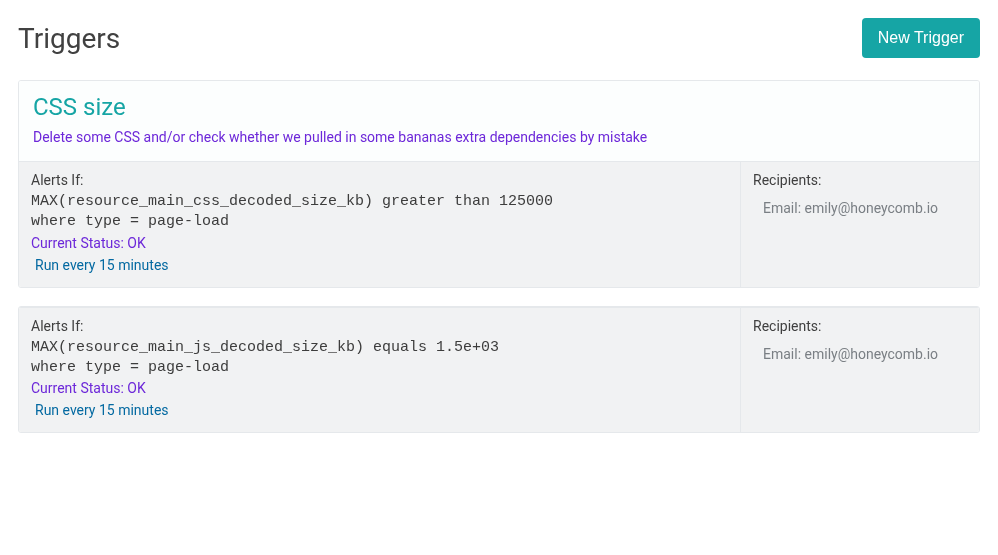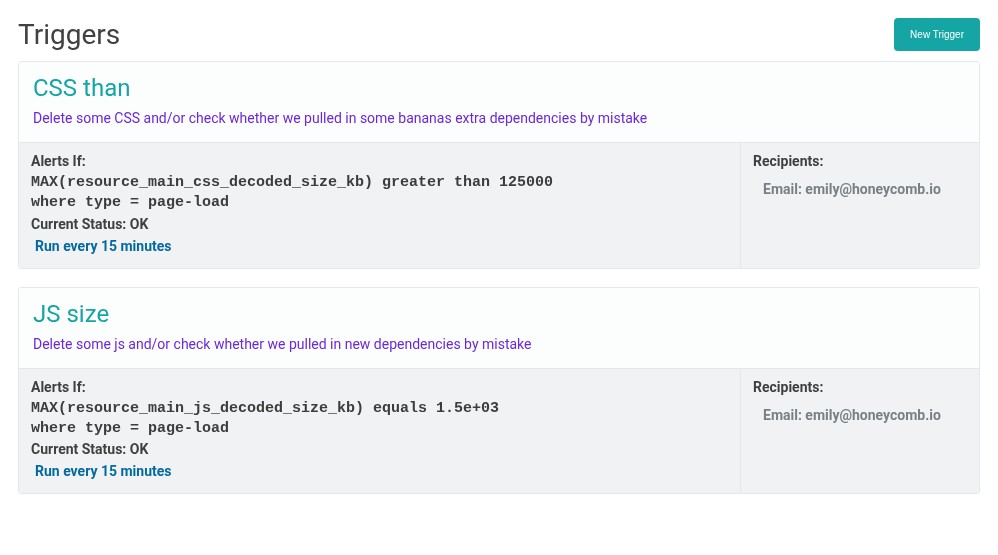--- a/index.html
+++ b/index.html
@@ -11,33 +11,33 @@
       font-family: -apple-system, BlinkMacSystemFont, "Segoe UI", Roboto, Helvetica, Arial, sans-serif;
       background-color: #ffffff;
       padding: 18px;
       width: 998px;
       color: #333;
     }
     .header {
       display: flex;
       justify-content: space-between;
       align-items: center;
-      margin-bottom: 10px;
+      margin-bottom: 22px;
     }
     .page-title {
       font-size: 28px;
       font-weight: 400;
       color: #414141;
     }
     .new-trigger-btn {
       background-color: #16a5a5;
       color: #ffffff;
       border: none;
       padding: 11px 16px;
-      font-size: 10px;
+      font-size: 16px;
       font-weight: 500;
       border-radius: 4px;
       cursor: pointer;
     }
     .trigger-card {
       border: 1px solid #e5e8eb;
       border-radius: 3px;
       margin-bottom: 18px;
       overflow: hidden;
     }
@@ -53,21 +53,20 @@
       cursor: pointer;
     }
     .trigger-desc {
       font-size: 14px;
       color: #6d28d9;
     }
     .card-body {
       display: flex;
       background-color: #f1f2f3;
       border-top: 1px solid #e5e8eb;
-      font-weight: bold;
     }
     .alerts-section {
       flex: 1;
       padding: 10px 12px 14px 12px;
       border-right: 1px solid #e5e8eb;
     }
     .recipients-section {
       width: 238px;
       padding: 10px 12px 14px 12px;
     }
@@ -77,21 +76,21 @@
       margin-bottom: 4px;
     }
     .condition-line {
       font-family: "SFMono-Regular", Consolas, "Liberation Mono", Menlo, Courier, monospace;
       font-size: 15px;
       color: #3d3d3d;
       line-height: 1.35;
     }
     .status-line {
       font-size: 14px;
-      color: #404040;
+      color: #6d28d9;
       margin-top: 2px;
     }
     .frequency-line {
       font-size: 14px;
       color: #0369a1;
       margin-top: 6px;
       padding-left: 4px;
     }
     .recipient-line {
       font-size: 14px;
@@ -103,43 +102,39 @@
 </head>
 <body>
 
 <div class="header">
   <h1 class="page-title">Triggers</h1>
   <button class="new-trigger-btn">New Trigger</button>
 </div>
 
 <div class="trigger-card">
   <div class="card-head">
-    <div class="trigger-title">CSS than</div>
+    <div class="trigger-title">CSS size</div>
     <div class="trigger-desc">Delete some CSS and/or check whether we pulled in some bananas extra dependencies by mistake</div>
   </div>
   <div class="card-body">
     <div class="alerts-section">
       <div class="section-label">Alerts If:</div>
       <div class="condition-line">MAX(resource_main_css_decoded_size_kb) greater than 125000</div>
       <div class="condition-line">where type = page-load</div>
       <div class="status-line">Current Status: OK</div>
       <div class="frequency-line">Run every 15 minutes</div>
     </div>
     <div class="recipients-section">
       <div class="section-label">Recipients:</div>
       <div class="recipient-line">Email: emily@honeycomb.io</div>
     </div>
   </div>
 </div>
 
 <div class="trigger-card">
-  <div class="card-head">
-    <div class="trigger-title">JS size</div>
-    <div class="trigger-desc">Delete some js and/or check whether we pulled in new dependencies by mistake</div>
-  </div>
   <div class="card-body">
     <div class="alerts-section">
       <div class="section-label">Alerts If:</div>
       <div class="condition-line">MAX(resource_main_js_decoded_size_kb) equals 1.5e+03</div>
       <div class="condition-line">where type = page-load</div>
       <div class="status-line">Current Status: OK</div>
       <div class="frequency-line">Run every 15 minutes</div>
     </div>
     <div class="recipients-section">
       <div class="section-label">Recipients:</div>

